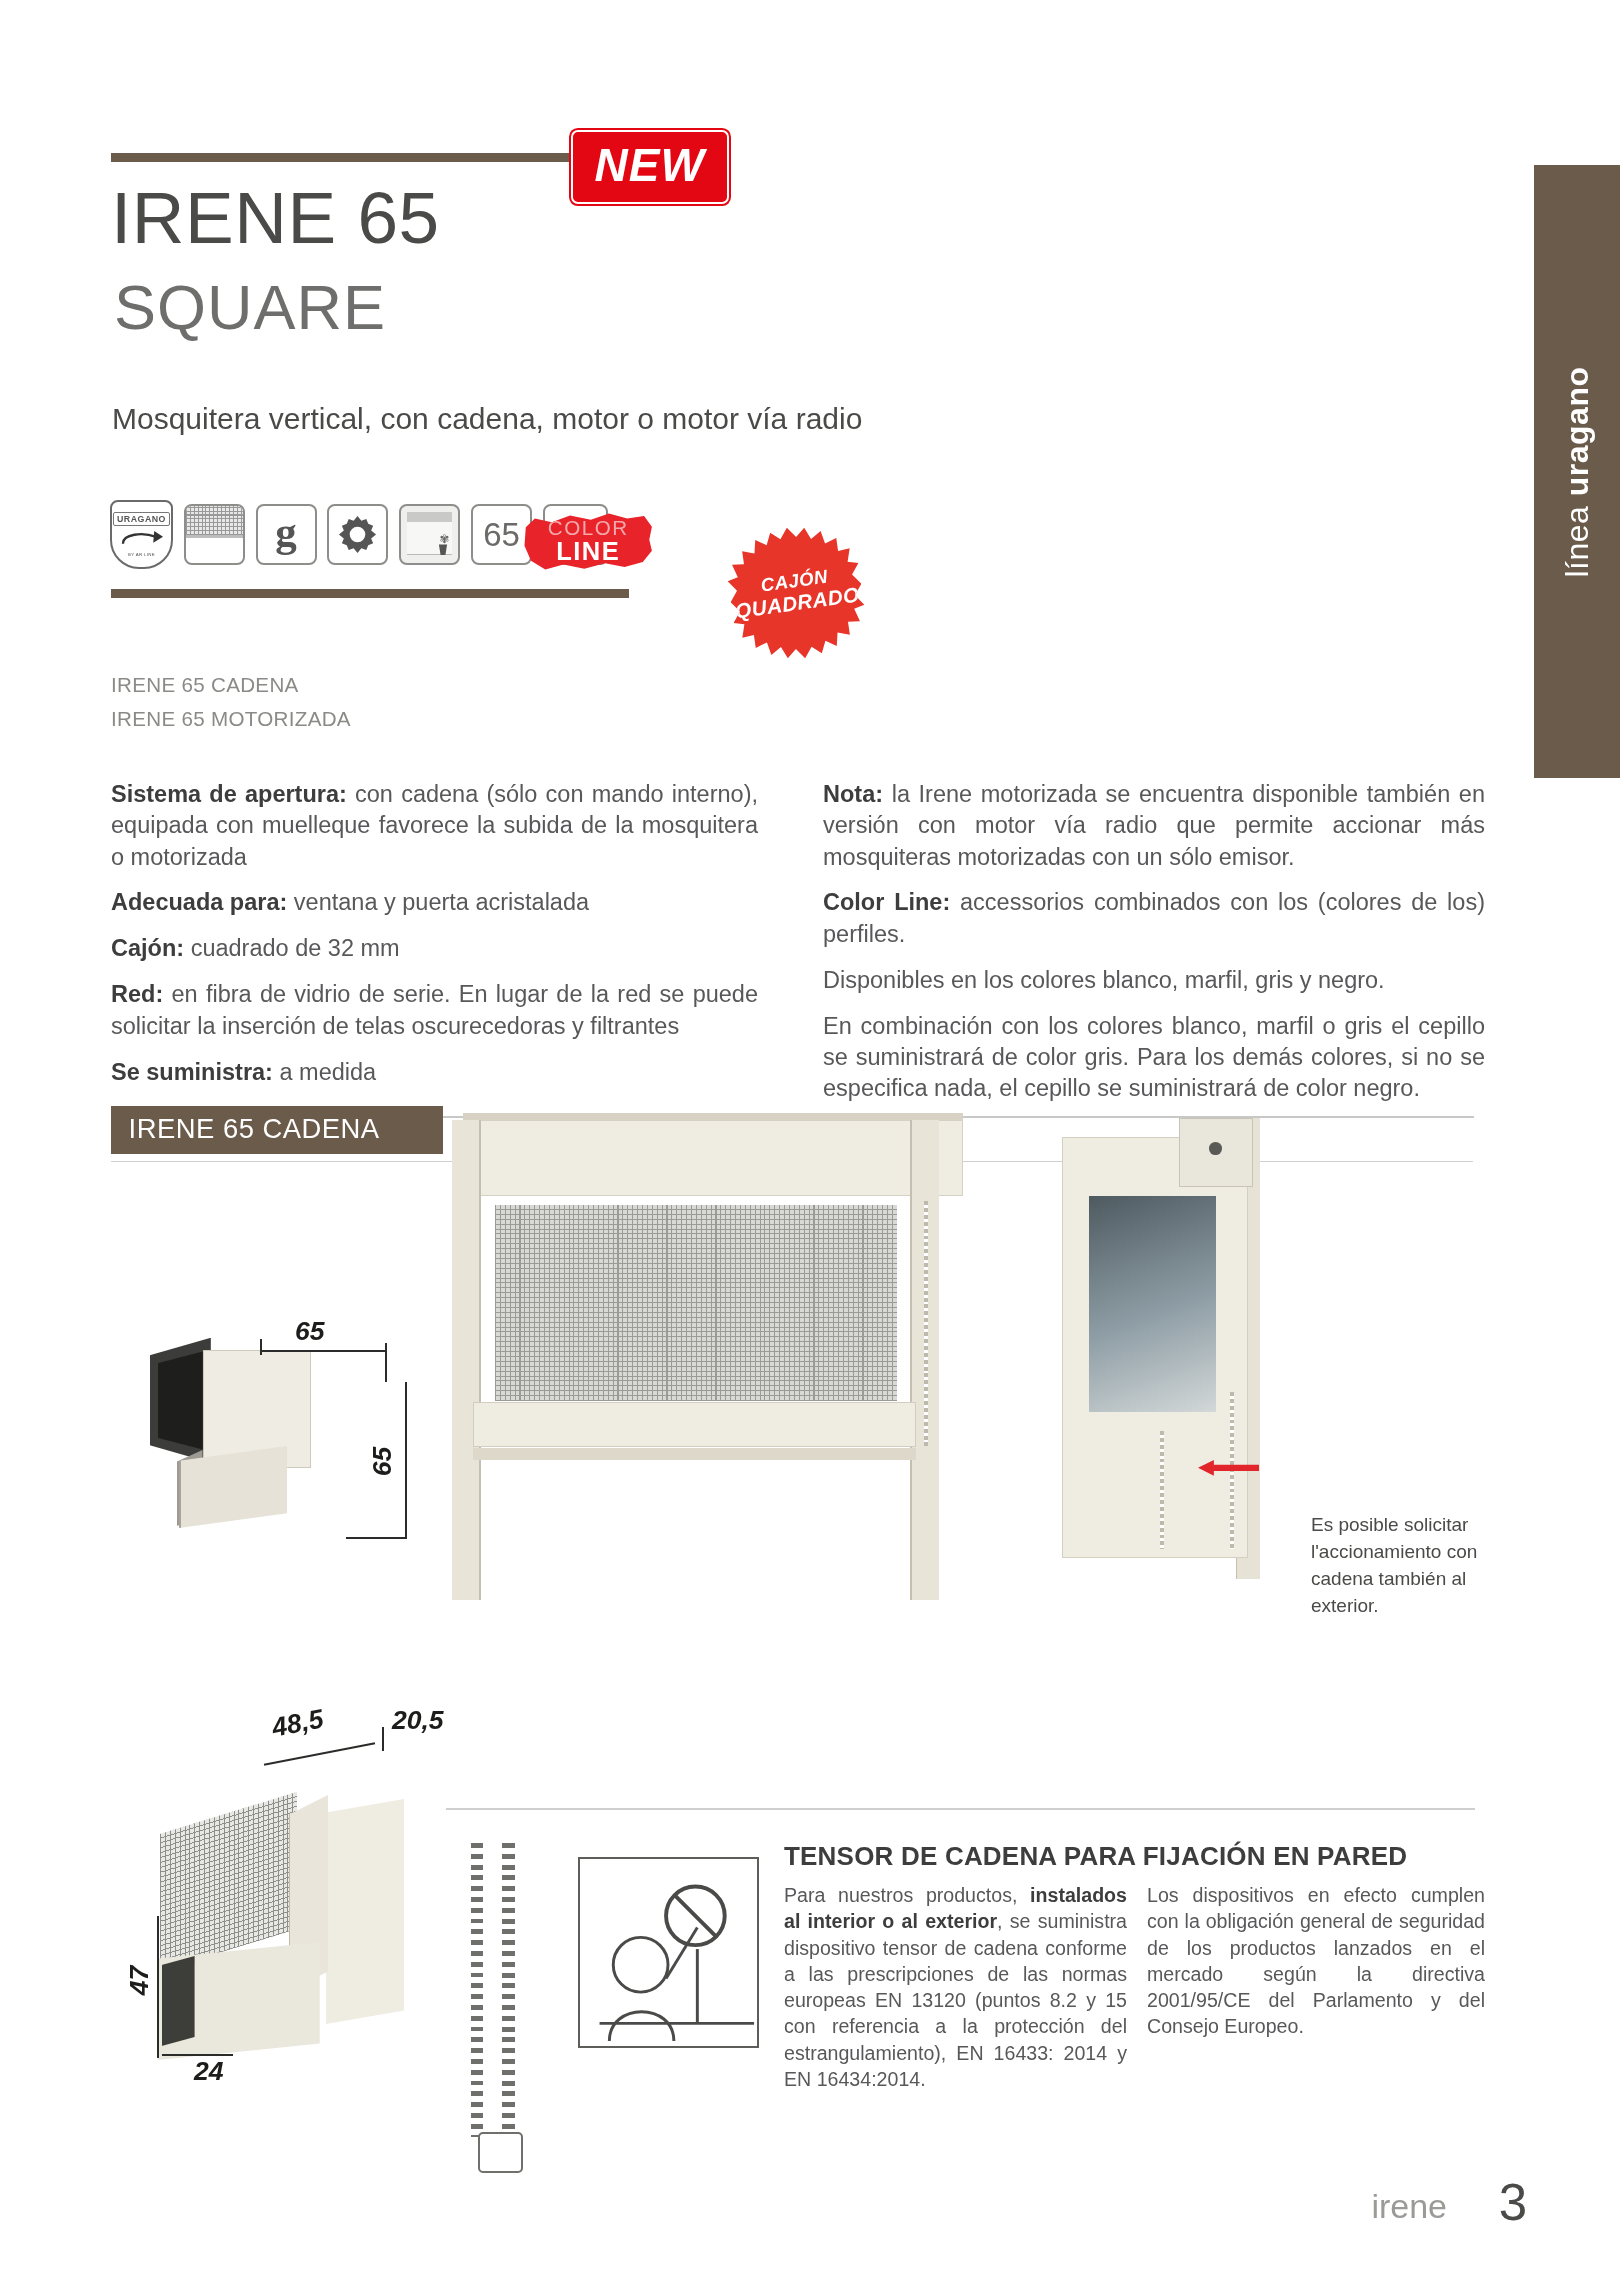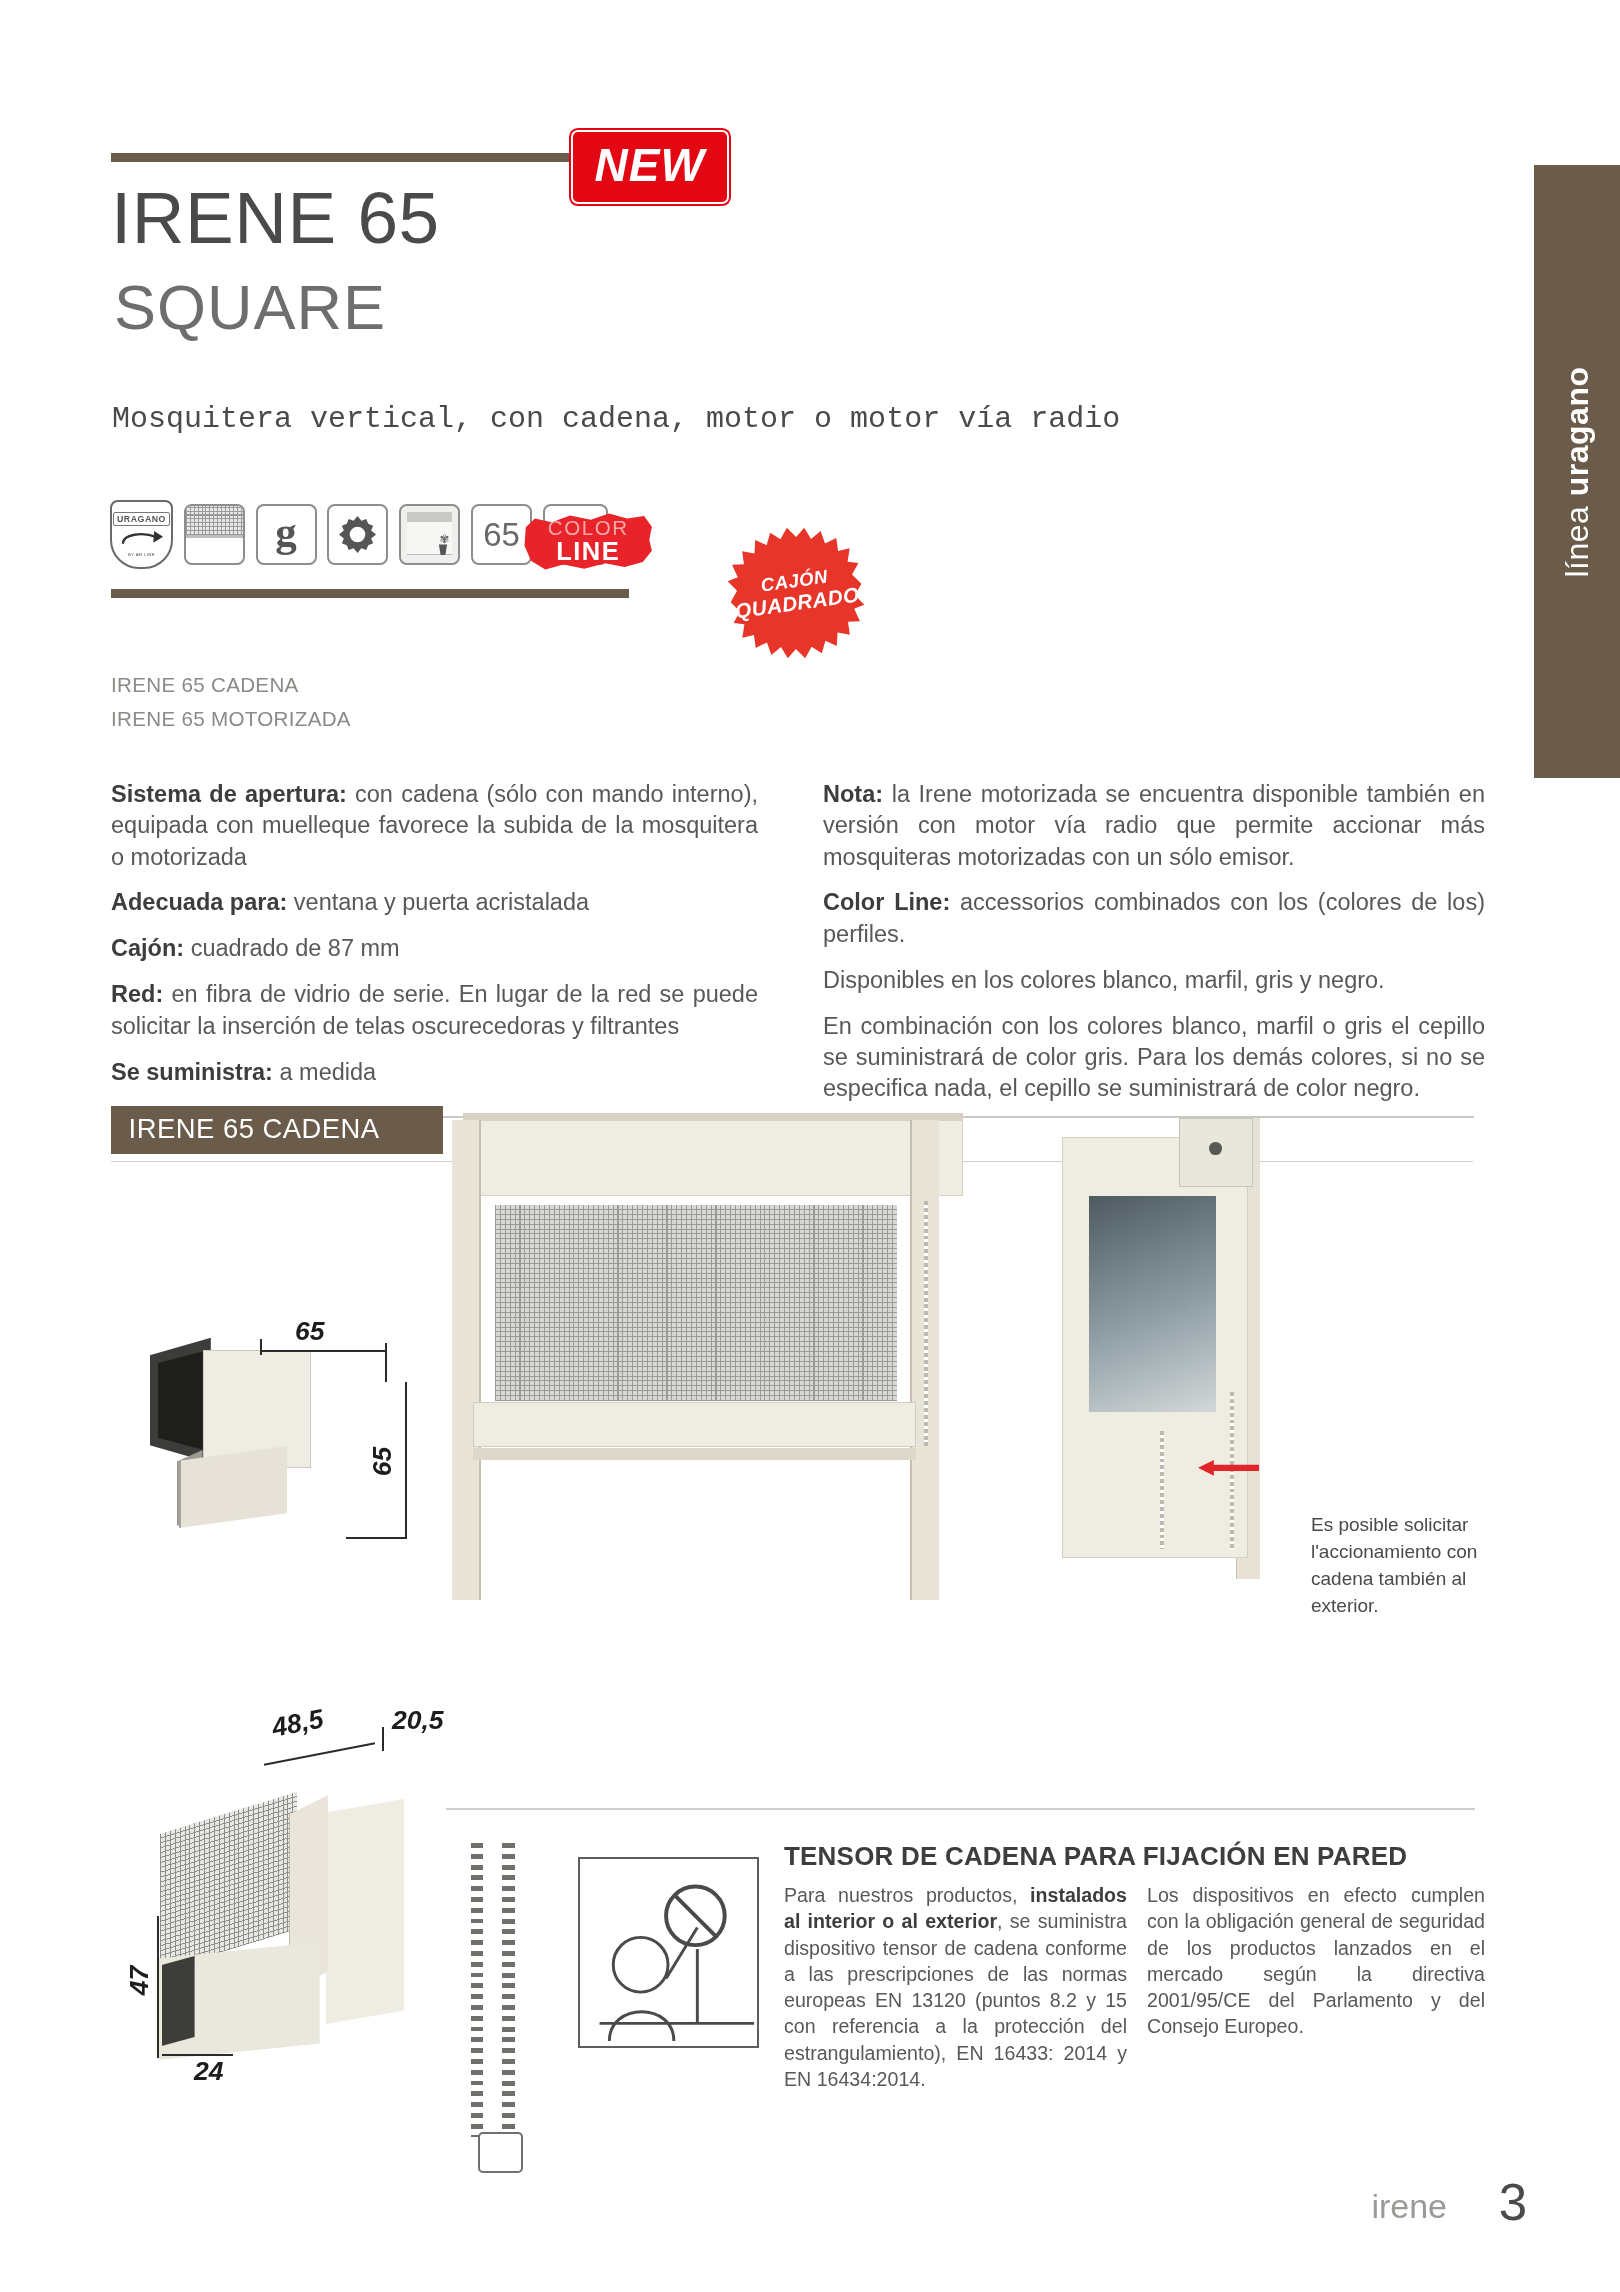--- a/index.html
+++ b/index.html
@@ -46,21 +46,21 @@
     font-size: 73px; font-weight: 400; color: #4a4a48;
     letter-spacing: 0.5px; line-height: 1;
   }
   .title-sub {
     position: absolute; left: 114px; top: 276px;
     font-size: 63px; font-weight: 300; color: #6e6e6c;
     letter-spacing: 1px; line-height: 1;
   }
   .tagline {
     position: absolute; left: 112px; top: 402px;
-    font-size: 30px; color: #4a4a48; font-weight: 400; font-family: Liberation Mono, monospace;
+    font-size: 30px; color: #4a4a48; font-weight: 400;
   }
 
   
   .icon-row {
     position: absolute; left: 110px; top: 500px;
     display: flex; align-items: center; gap: 10.8px;
   }
   .ic {
     width: 61px; height: 61px;
     border: 2px solid #8d8d8a;
@@ -337,21 +337,21 @@
   <div class="rule-mid"></div>
 
   <div class="model-list">
     <div>IRENE 65 CADENA</div>
     <div>IRENE 65 MOTORIZADA</div>
   </div>
 
   <div class="col-left">
     <p><b>Sistema de apertura:</b><span> con cadena (sólo con mando interno), equipada con muelleque favorece la subida de la mosquitera o motorizada</span></p>
     <p><b>Adecuada para:</b><span> ventana y puerta acristalada</span></p>
-    <p><b>Cajón:</b><span> cuadrado de 87 mm</span></p>
+    <p><b>Cajón:</b><span> cuadrado de 32 mm</span></p>
     <p><b>Red:</b><span> en fibra de vidrio de serie. En lugar de la red se puede solicitar la inserción de telas oscurecedoras y filtrantes</span></p>
     <p><b>Se suministra:</b><span> a medida</span></p>
   </div>
 
   <div class="col-right">
     <p><b>Nota:</b><span> la Irene motorizada se encuentra disponible también en versión con motor vía radio que permite accionar más mosquiteras motorizadas con un sólo emisor.</span></p>
     <p><b class="cl-red">Color Line:</b><span> accessorios combinados con los (colores de los) perfiles.</span></p>
     <p>Disponibles en los colores blanco, marfil, gris y negro.</p>
     <p>En combinación con los colores blanco, marfil o gris el cepillo se suministrará de color gris. Para los demás colores, si no se especifica nada, el cepillo se suministrará de color negro.</p>
   </div>

